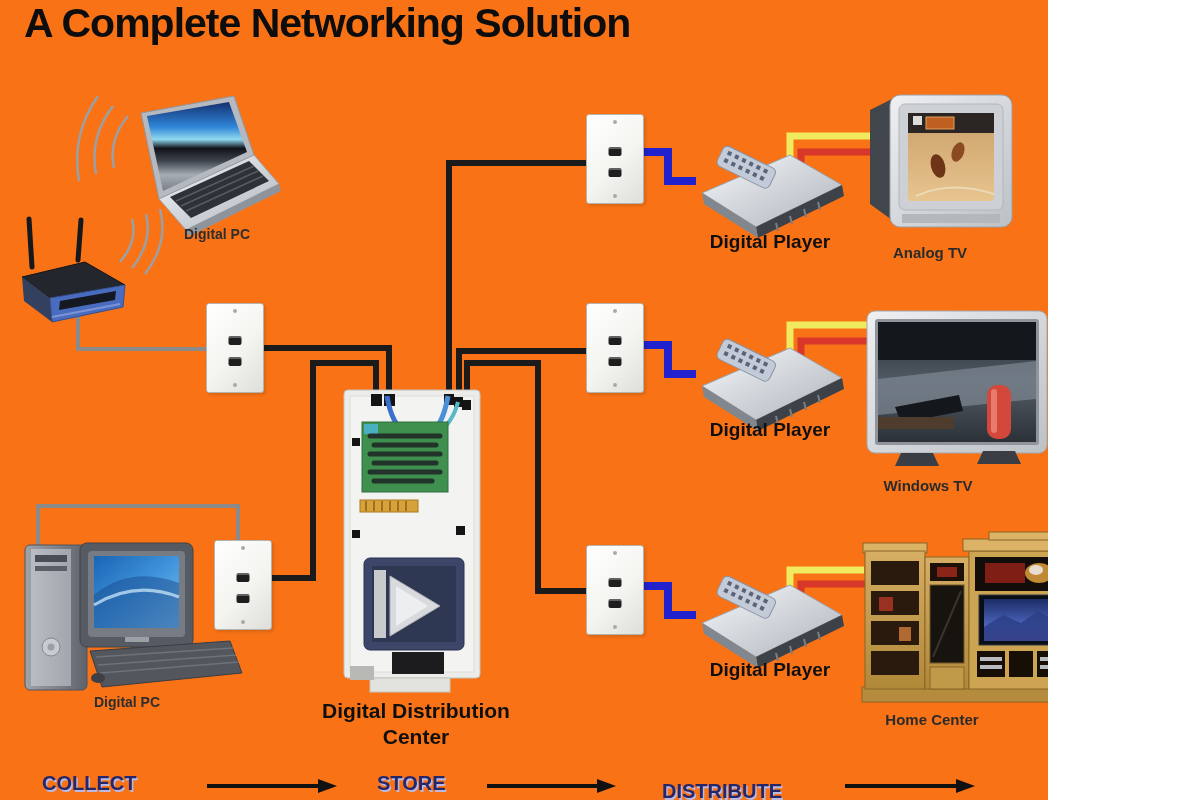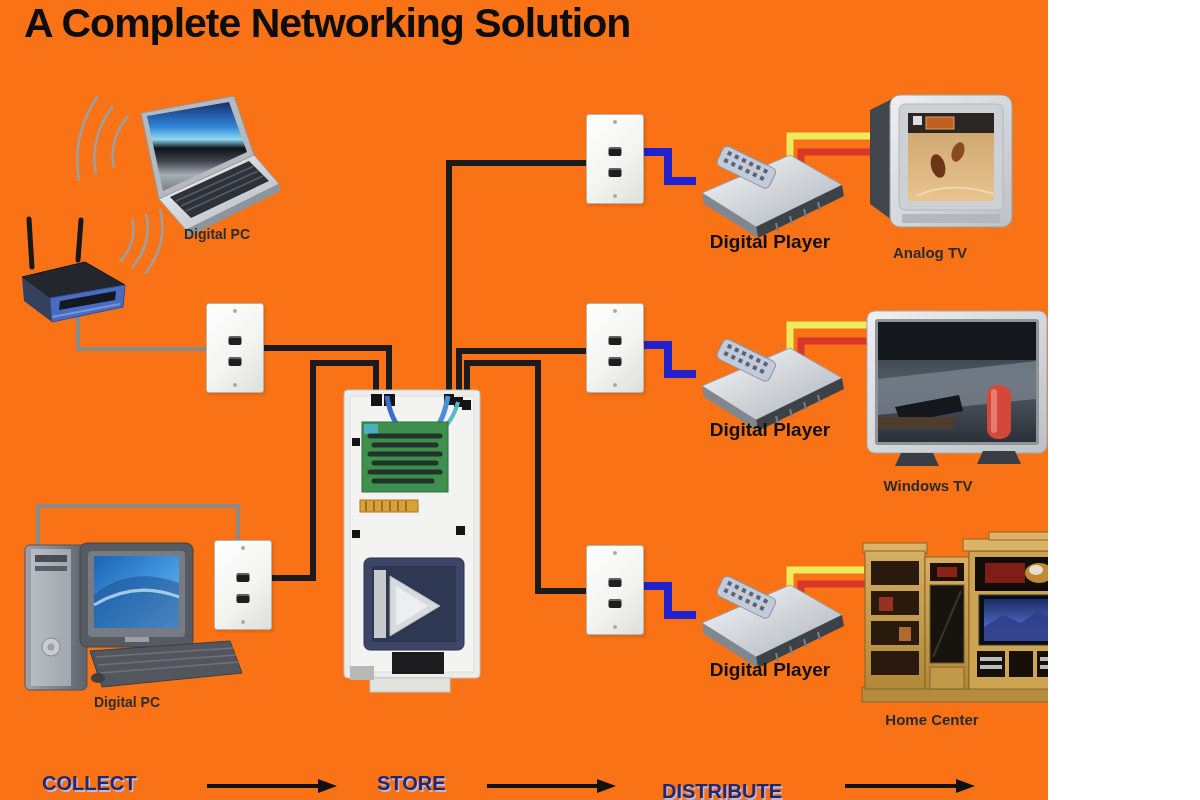--- a/index.html
+++ b/index.html
@@ -417,20 +417,21 @@
         <rect x="127" y="138" width="22" height="4"></rect>
       <rect x="187" y="130" width="22" height="4"></rect>
         <rect x="187" y="138" width="22" height="4"></rect>
     </g>
   </svg>
 
   <div class="title">A Complete Networking Solution</div>
 
   <div class="lbl c lbl-sm" style="left:217px;top:226px">Digital PC</div>
   <div class="lbl c lbl-sm" style="left:127px;top:694px">Digital PC</div>
+  <div class="lbl c lbl-ddc" style="left:416px;top:698px">Digital Distribution Center</div>
 
   <div class="lbl c lbl-player" style="left:770px;top:231px">Digital Player</div>
   <div class="lbl c lbl-player" style="left:770px;top:419px">Digital Player</div>
   <div class="lbl c lbl-player" style="left:770px;top:659px">Digital Player</div>
 
   <div class="lbl c lbl-dev" style="left:930px;top:244px">Analog TV</div>
   <div class="lbl c lbl-dev" style="left:928px;top:477px">Windows TV</div>
   <div class="lbl c lbl-dev" style="left:932px;top:711px">Home Center</div>
 
   <div class="lbl lbl-step" style="left:42px;top:772px">COLLECT</div>

